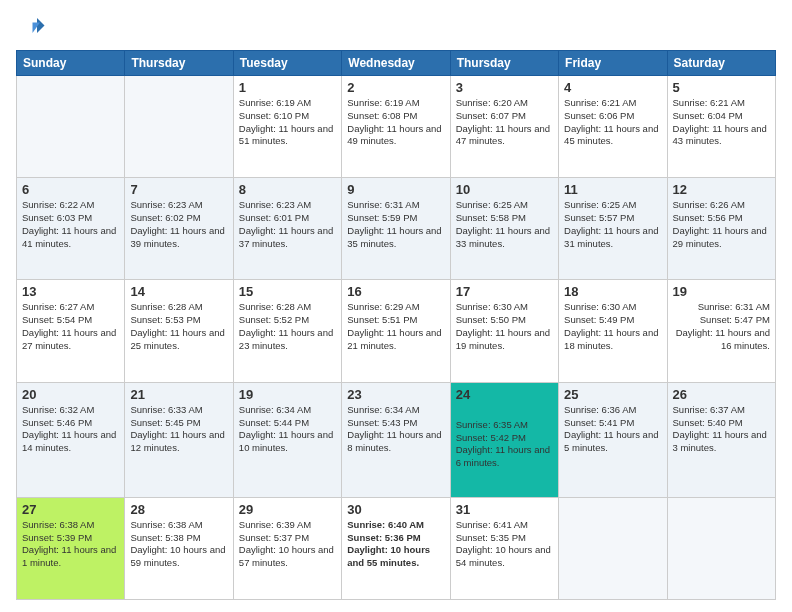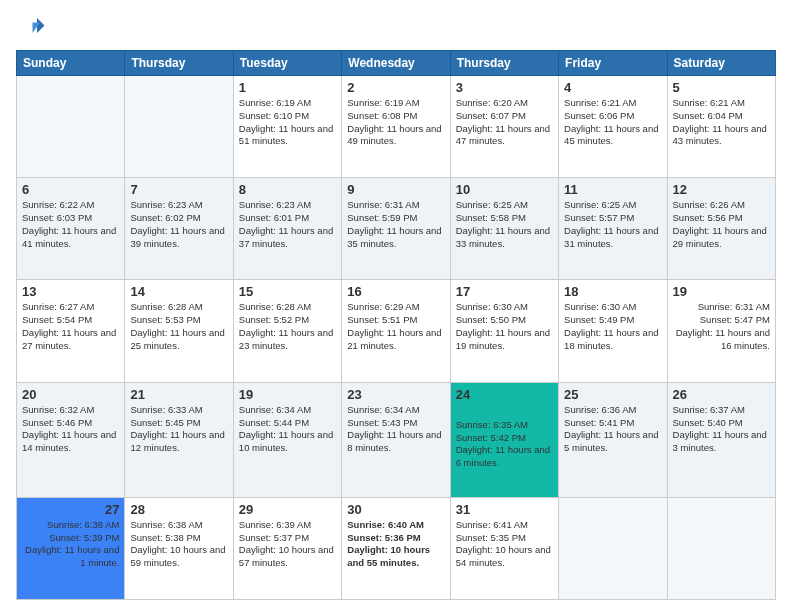--- a/index.html
+++ b/index.html
@@ -296,21 +296,21 @@
 Daylight: 11 hours and 5 minutes.</div>
           </td>
           <td style="background: rgb(238, 243, 248);">
             <div class="day-number">26</div>
             <div class="day-info" style="white-space: pre-line;">Sunrise: 6:37 AM
 Sunset: 5:40 PM
 Daylight: 11 hours and 3 minutes.</div>
           </td>
         </tr>
         <tr>
-          <td style="background: #3b82f6; text-align: right;">
+          <td style="background: #bef264;">
             <div class="day-number">27</div>
             <div class="day-info" style="white-space: pre-line;">Sunrise: 6:38 AM
 Sunset: 5:39 PM
 Daylight: 11 hours and 1 minute.</div>
           </td>
           <td style="background: rgb(255, 255, 255);">
             <div class="day-number">28</div>
             <div class="day-info" style="white-space: pre-line;">Sunrise: 6:38 AM
 Sunset: 5:38 PM
 Daylight: 10 hours and 59 minutes.</div>

